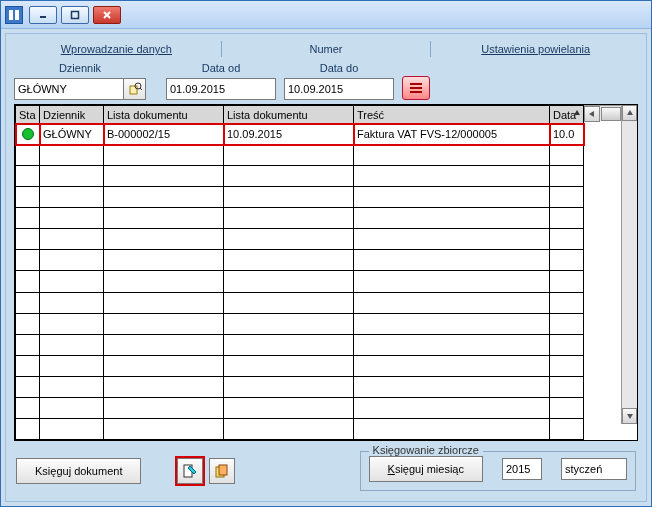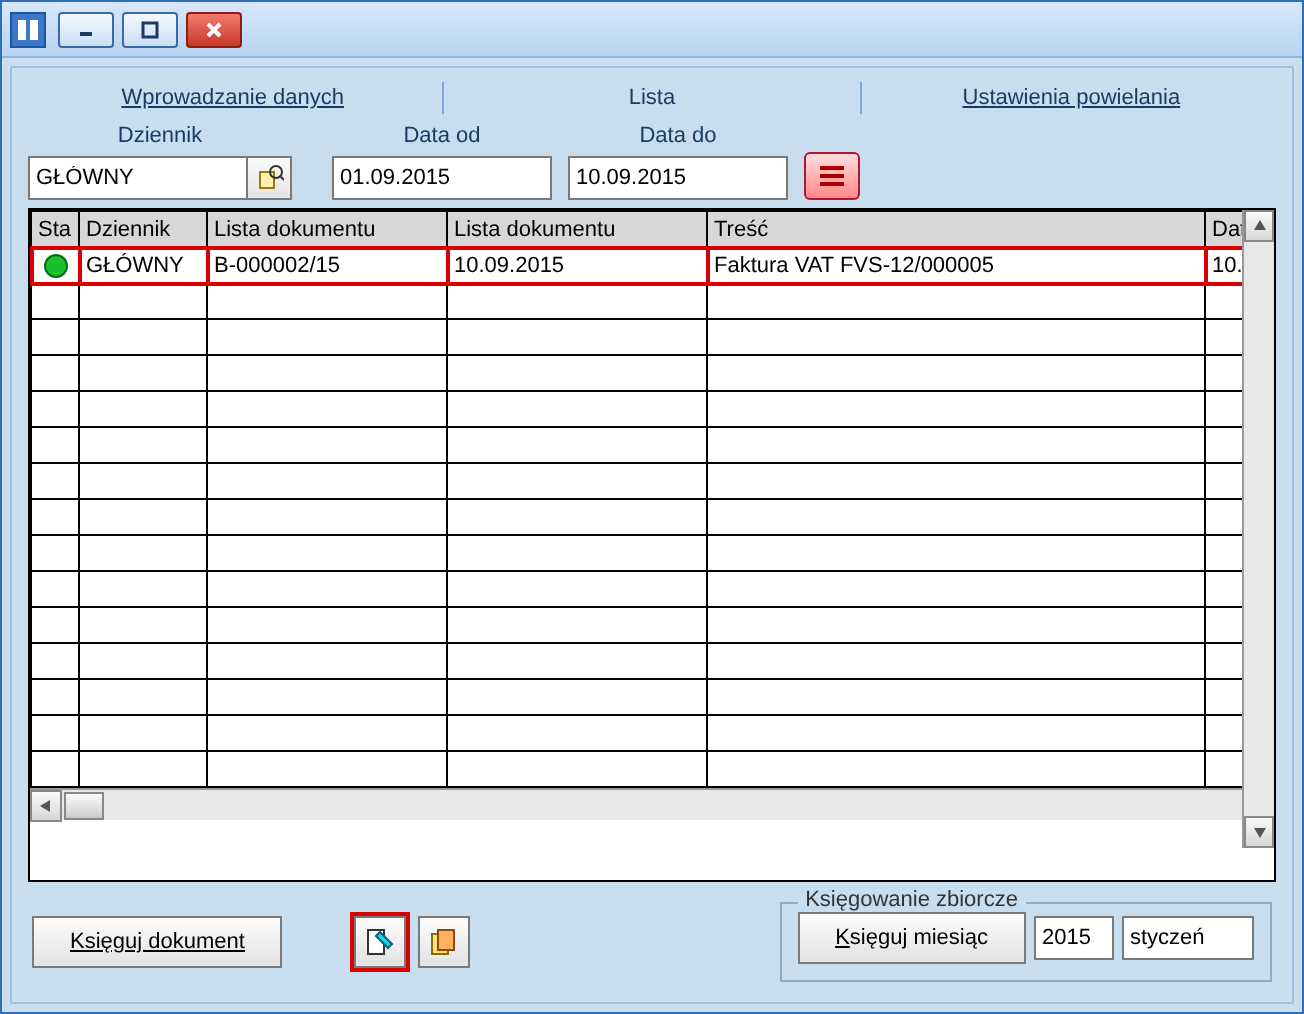--- a/index.html
+++ b/index.html
@@ -27,41 +27,41 @@
   .flabel { text-align:center; color:#1b3a63; height:16px; }
   .fctrl { height:22px; background:#fff; border:1px solid #7a7a7a; display:flex; align-items:center; padding:0 3px; }
   .fctrl input { border:none; outline:none; font:inherit; width:100%; height:100%; padding:0; }
   .combo { display:flex; }
   .combo .cbtn { width:16px; height:22px; border:1px solid #7a7a7a; border-left:none; background:linear-gradient(#fafafa,#d7d7d7); display:flex; align-items:center; justify-content:center; cursor:pointer; }
   .combo .cbtn svg { width:8px; height:8px; }
   .pick-btn { width:22px; height:22px; border:1px solid #7a7a7a; border-left:none; background:linear-gradient(#fafafa,#e4e4e4); display:flex; align-items:center; justify-content:center; cursor:pointer; }
   .red-btn { width:28px; height:24px; background:linear-gradient(#fdd,#f88); border:1px solid #b13; border-radius:3px; display:flex; align-items:center; justify-content:center; cursor:pointer; }
   .red-btn svg { width:16px; height:16px; }
   
-  .grid-wrap { flex:1; margin:0 8px 4px 8px; border:1px solid #000; background:#fff; position:relative; overflow:hidden; display:flex; flex-direction:column; }
+  .grid-wrap { flex:1; margin:0 8px 4px 8px; border:1px solid #000; background:#fff; position:relative; overflow:hidden; display:flex; flex-direction:row; }
   table.grid { border-collapse:collapse; width:100%; table-layout:fixed; }
   table.grid th, table.grid td { border:1px solid #000; height:18px; padding:0 3px; text-align:left; font-weight:normal; overflow:hidden; white-space:nowrap; }
   table.grid th { background:#d7d7d7; position:relative; }
   table.grid th .sort { position:absolute; right:2px; top:3px; }
   tr.selected td { outline:2px solid #d80000; outline-offset:-1px; }
   .status-dot { width:12px; height:12px; border-radius:50%; background:#18c030; border:1px solid #007018; display:block; margin:auto; }
   .grid-scroll { height:16px; display:flex; background:#e7e7e7; border-top:1px solid #999; }
   .grid-scroll .arrow { width:16px; height:16px; border:1px solid #888; background:linear-gradient(#fafafa,#d6d6d6); display:flex; align-items:center; justify-content:center; cursor:pointer; }
   .grid-scroll .thumb { width:20px; height:14px; margin:1px 0 0 1px; background:linear-gradient(#fafafa,#ccc); border:1px solid #888; }
   .grid-scroll .track { flex:1; }
   .vscroll { position:absolute; right:0; top:0; bottom:16px; width:16px; background:#e7e7e7; display:flex; flex-direction:column; border-left:1px solid #999; }
   .vscroll .arrow { height:16px; border:1px solid #888; background:linear-gradient(#fafafa,#d6d6d6); display:flex; align-items:center; justify-content:center; cursor:pointer; }
   .vscroll .track { flex:1; }
   table.grid tbody tr { height:18px; }
   
   .bottom { display:flex; align-items:center; padding:6px 10px 10px 10px; gap:6px; }
-  .btn { height:26px; border:1px solid #7a7a7a; background:linear-gradient(#fcfcfc,#e2e2e2); padding:0 18px; cursor:pointer; text-decoration:underline; display:flex; align-items:center; }
+  .btn { height:26px; border:1px solid #7a7a7a; background:linear-gradient(#fcfcfc,#e2e2e2); padding:0 18px; cursor:pointer; display:flex; align-items:center; }
   .icon-btn { width:26px; height:26px; border:1px solid #7a7a7a; background:linear-gradient(#fcfcfc,#e2e2e2); display:flex; align-items:center; justify-content:center; cursor:pointer; }
   .icon-btn.highlight { outline:2px solid #d80000; }
-  .fieldset { border:1px solid #8fa9c4; padding:4px 8px 8px 8px; position:relative; display:flex; align-items:center; gap:4px; margin-left:auto; }
+  .fieldset { border:1px solid #8fa9c4; padding:4px 8px 8px 8px; position:relative; display:flex; align-items:center; gap:19px; margin-left:auto; }
   .fieldset .legend { position:absolute; top:-8px; left:8px; background:#c8deef; padding:0 4px; color:#333; }
   .small-combo { display:flex; }
   .small-combo .fctrl { height:22px; }
   svg { display:block; }
   .underline-first::first-letter { text-decoration:underline; }
 </style>
 </head>
 <body>
 
 <div class="window">
@@ -91,21 +91,21 @@
           </svg>
         </div>
     </div>
   </div>
 
   <div class="client">
 
     <div class="tabs">
       <div class="tab">Wprowadzanie danych</div>
       <div class="sep"></div>
-      <div class="tab active">Lista</div>
+      <div class="tab active">Numer</div>
       <div class="sep"></div>
       <div class="tab">Ustawienia powielania</div>
     </div>
 
     <div class="filters">
       <div class="fcol" style="width:132px">
         <div class="flabel">Dziennik</div>
         <div class="combo">
           <div class="fctrl" style="flex:1">
               <input value="GŁÓWNY" style="">

